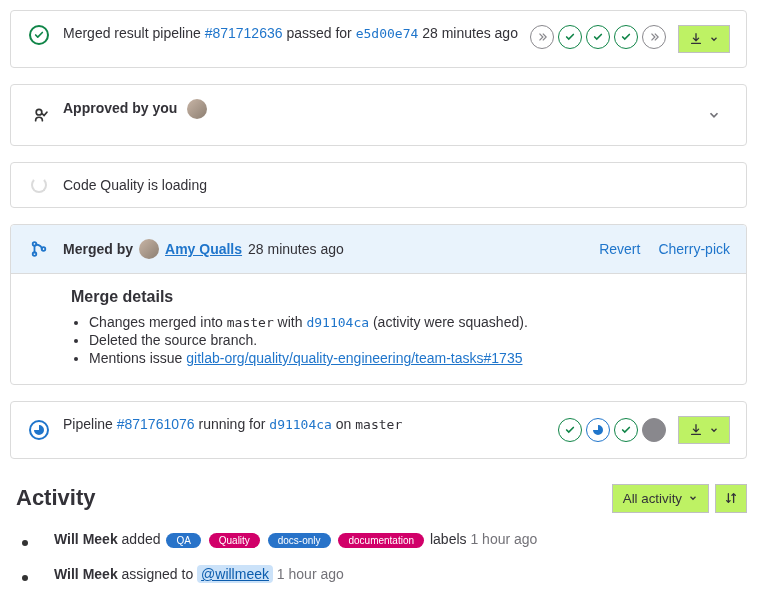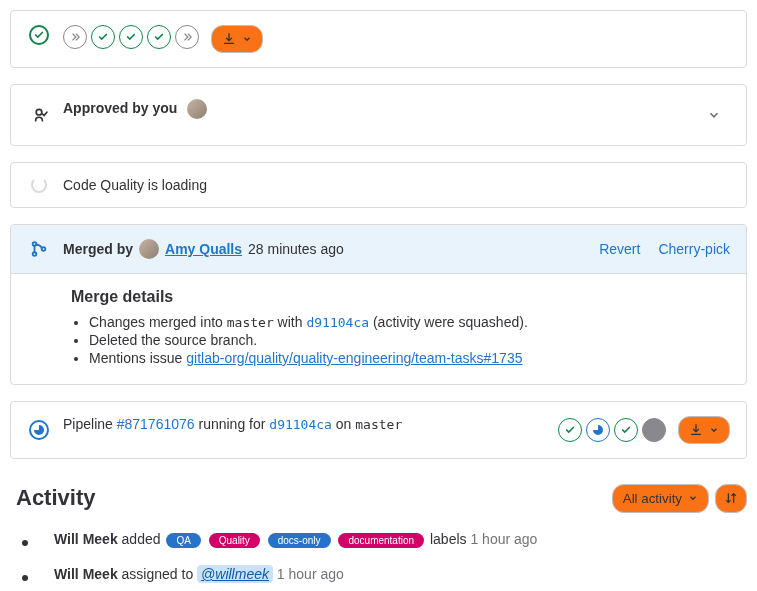--- a/index.html
+++ b/index.html
@@ -58,22 +58,22 @@
     border: 1.5px solid; display:inline-flex; align-items:center; justify-content:center;
     background:#fff; font-size:11px;
   }
   .mc-success { border-color: var(--success); color: var(--success); }
   .mc-running { border-color: var(--running); color: var(--running); }
   .mc-skipped { border-color: #89888d; color:#89888d; }
   .mc-solid-skipped { background:#89888d; border-color:#89888d; }
 
   .btn {
     border: 1px solid #bfbfc3;
-    background: #f97316;
-    border-radius: 12px;
+    background: #bef264;
+    border-radius: 0;
     padding: 6px 10px;
     display:inline-flex; align-items:center; gap:6px;
     cursor:pointer;
     color: var(--text);
   }
 
   .chevron-btn {
     width:32px; height:32px;
     border:none; background:transparent;
     display:inline-flex; align-items:center; justify-content:center;
@@ -133,39 +133,46 @@
     display:inline-flex; align-items:center;
     border-radius: 999px;
     color:#fff; font-size:10px;
     padding: 2px 10px;
     margin: 0 2px;
     font-weight:400;
   }
   .mention {
     background: var(--mention-bg);
     color: #0b5cad;
-    border-radius:4px; padding:1px 4px;font-style:italic;
+    border-radius:4px; padding:1px 4px;
   }
 
   .author-link { color: var(--link); text-decoration: underline; font-weight:600; }
 
   svg { display:block; }
 </style>
 </head>
 <body>
 
 <div class="panel">
   <div class="panel-row start">
     <span class="icon-slot">
       <span class="status-circle sc-success">
         <svg width="10" height="10" viewBox="0 0 12 12">
             <path fill="none" stroke="currentColor" stroke-width="2" stroke-linecap="round" stroke-linejoin="round" d="M2 6l2.5 2.5L10 3"></path>
           </svg>
       </span>
     </span>
+    <div class="grow">
+      <span>Merged result pipeline</span>
+      <a href="#" class="link">#871712636</a>
+      <span>passed for</span>
+      <a href="#" class="code-link">e5d00e74</a>
+      <span>28 minutes ago</span>
+    </div>
     <div class="status-strip">
       <span class="mini-circle mc-skipped">
           <svg width="10" height="10" viewBox="0 0 12 12">
             <path fill="none" stroke="currentColor" stroke-width="1.5" d="M3 2l4 4-4 4M7 2l4 4-4 4"></path>
           </svg>
         </span>
       <span class="mini-circle mc-success">
           <svg width="10" height="10" viewBox="0 0 12 12">
             <path fill="none" stroke="currentColor" stroke-width="2" stroke-linecap="round" d="M2 6l2.5 2.5L10 3"></path>
           </svg>

